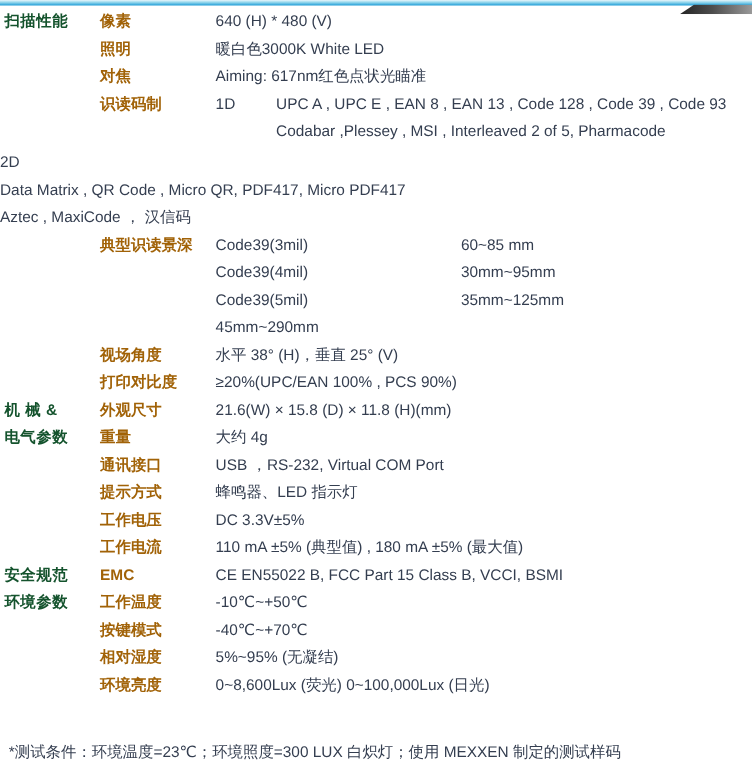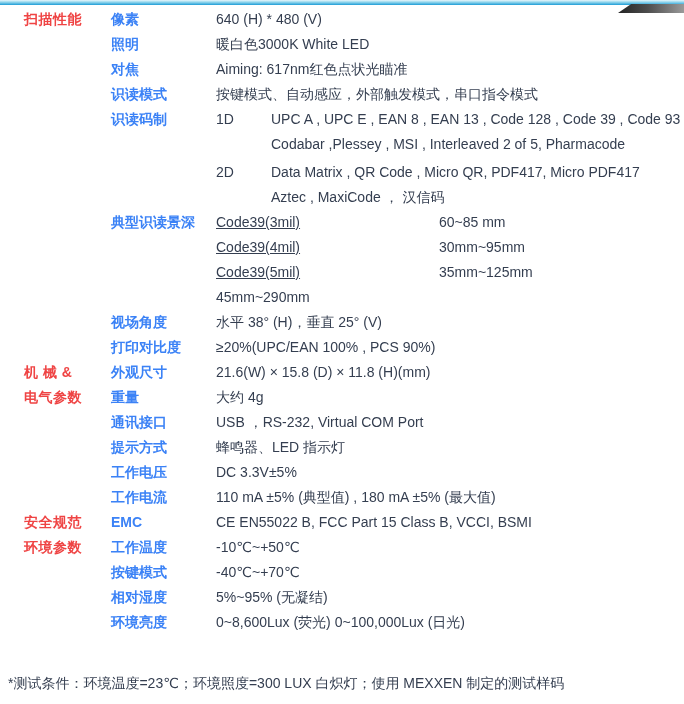--- a/index.html
+++ b/index.html
@@ -16,32 +16,32 @@
     position:absolute;left:0;top:0;width:684px;height:5px;
     background:linear-gradient(to bottom,#e8f7fc 0%,#8fd4ec 45%,#1d9cd6 100%);
   }
   .top-flag{
     position:absolute;left:618px;top:4px;width:66px;height:9px;
     clip-path:polygon(0 100%,20% 0,100% 0,100% 100%);
     background:linear-gradient(90deg,#242424 0%,#4d4d4d 45%,#9a9a9a 100%);
   }
   .table{padding-top:7px;}
   .row{display:flex;line-height:25px;}
-  .row.gap{margin-top:3px;}
+  .row.gap{margin-top:3px;flex-direction:column;}
   .cat{
-    flex:none;width:87px;padding-left:24px;
-    font-weight:700;color:#ef4444;letter-spacing:0.5px;
+    flex:none;width:87px;padding-left:4px;
+    font-weight:700;color:#14532d;letter-spacing:0.5px;
   }
   .param{
     flex:none;width:105px;
-    font-weight:700;color:#3b82f6;
+    font-weight:700;color:#a16207;
   }
   .sub{flex:none;width:55px;}
   .val{flex:1;white-space:pre-line;}
-  .val.fixed{flex:none;width:223px;text-decoration:underline;}
+  .val.fixed{flex:none;width:223px;}
   .range{flex:1;}
   .footnotes{margin-top:36px;padding-left:8px;line-height:24px;}
   .footnote{white-space:pre;}
 </style>
 </head>
 <body>
 
 <div class="page">
   <div class="top-strip"></div>
   <div class="top-flag"></div>
@@ -54,25 +54,20 @@
       </div>
       <div class="row">
         <div class="cat"></div>
         <div class="param">照明</div>
         <div class="val">暖白色3000K White LED</div>
       </div>
       <div class="row">
         <div class="cat"></div>
         <div class="param">对焦</div>
         <div class="val">Aiming: 617nm红色点状光瞄准</div>
-      </div>
-      <div class="row">
-        <div class="cat"></div>
-        <div class="param">识读模式</div>
-        <div class="val">按键模式、自动感应，外部触发模式，串口指令模式</div>
       </div>
       <div class="row">
         <div class="cat"></div>
         <div class="param">识读码制</div>
         <div class="sub">1D</div>
         <div class="val">UPC A , UPC E , EAN 8 , EAN 13 , Code 128 , Code 39 , Code 93
 Codabar ,Plessey , MSI , Interleaved 2 of 5,  Pharmacode</div>
       </div>
       <div class="row gap">
         <div class="cat"></div>

